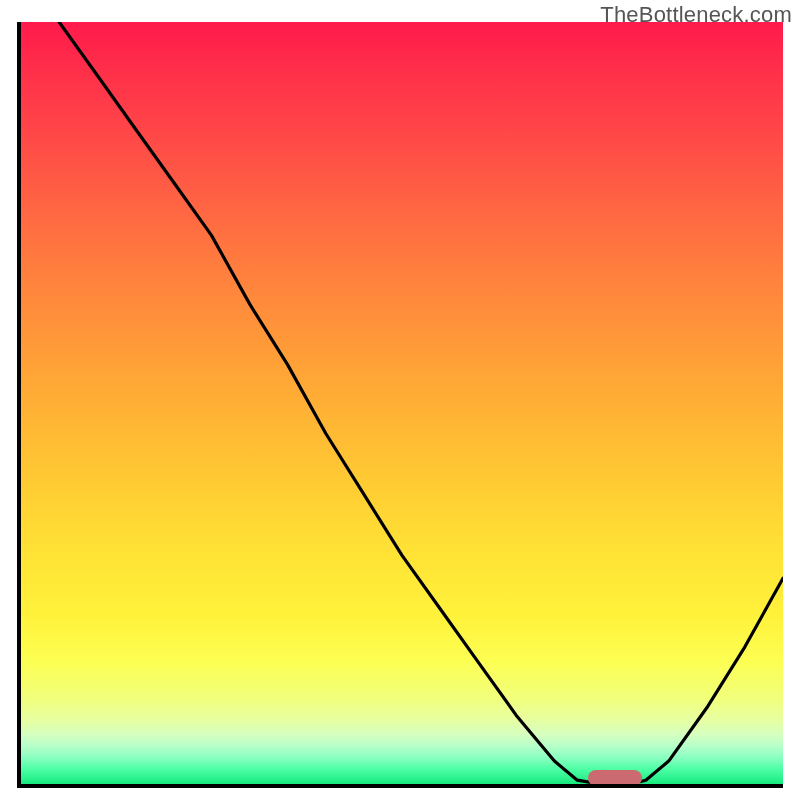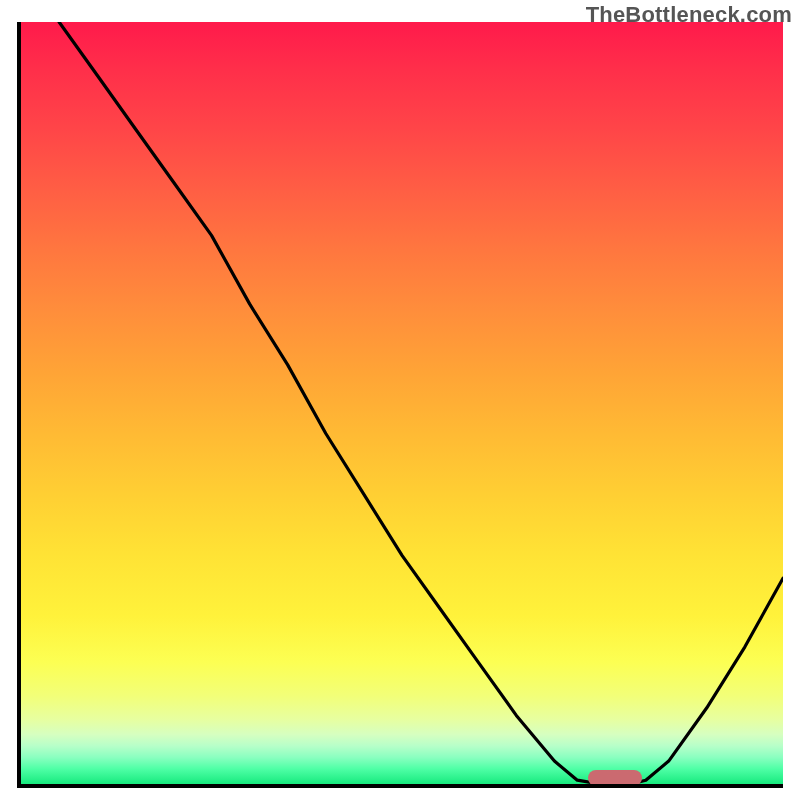--- a/index.html
+++ b/index.html
@@ -13,21 +13,21 @@
   .container {
     position: relative;
     width: 800px;
     height: 800px;
   }
   .watermark {
     position: absolute;
     top: 2px;
     right: 8px;
     font-size: 22px;
-    font-weight: bold;
+    font-weight: normal;
     color: #555555;
     letter-spacing: 0.2px;
   }
   .plot {
     position: absolute;
     left: 17px;
     top: 22px;
     width: 766px;
     height: 766px;
     border-left: 4px solid #000;

